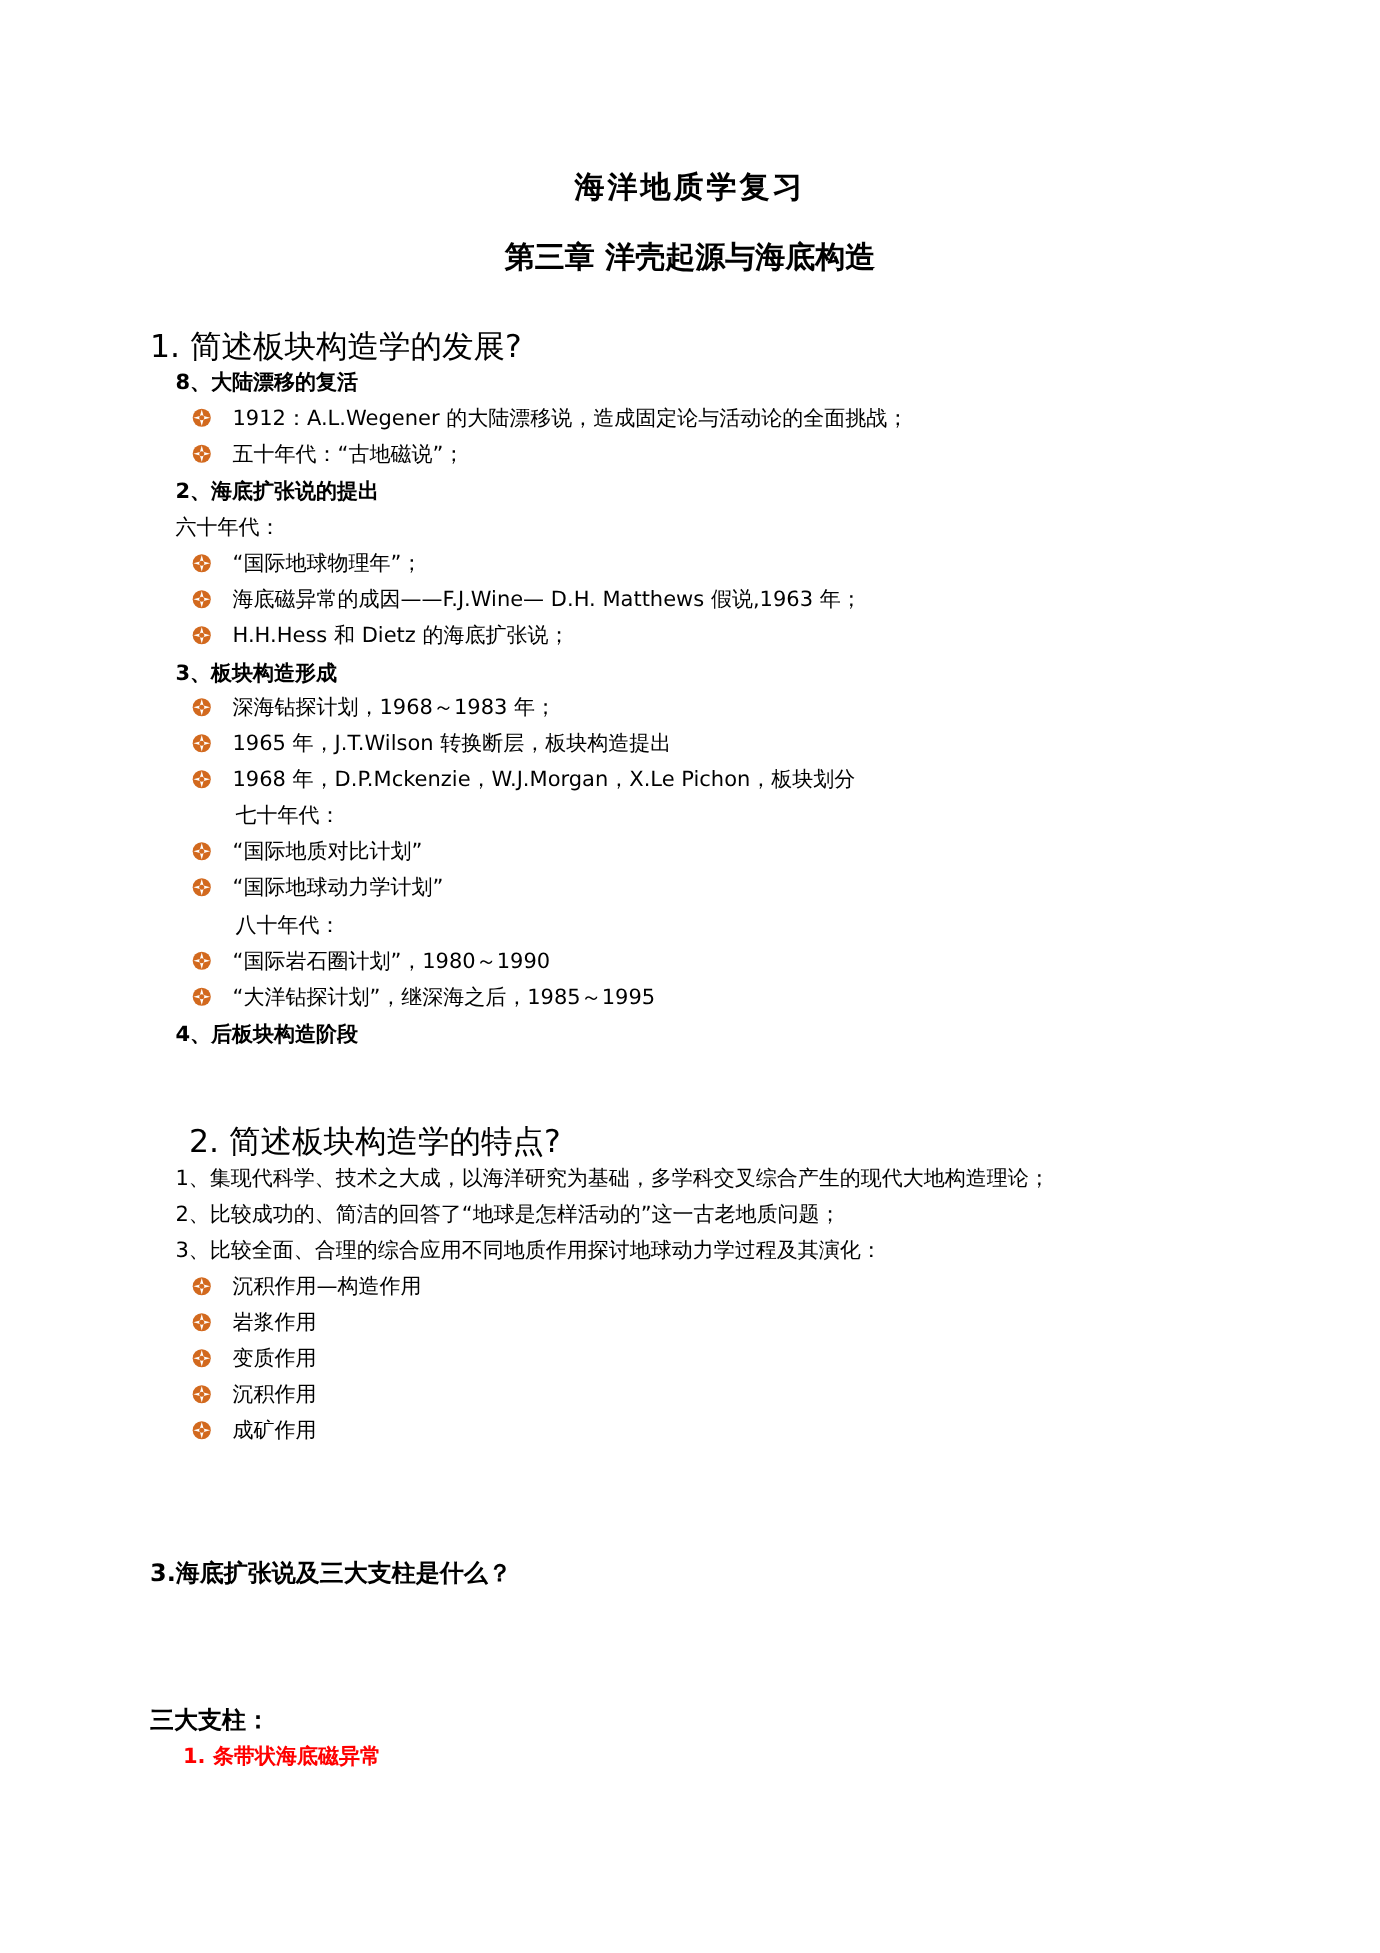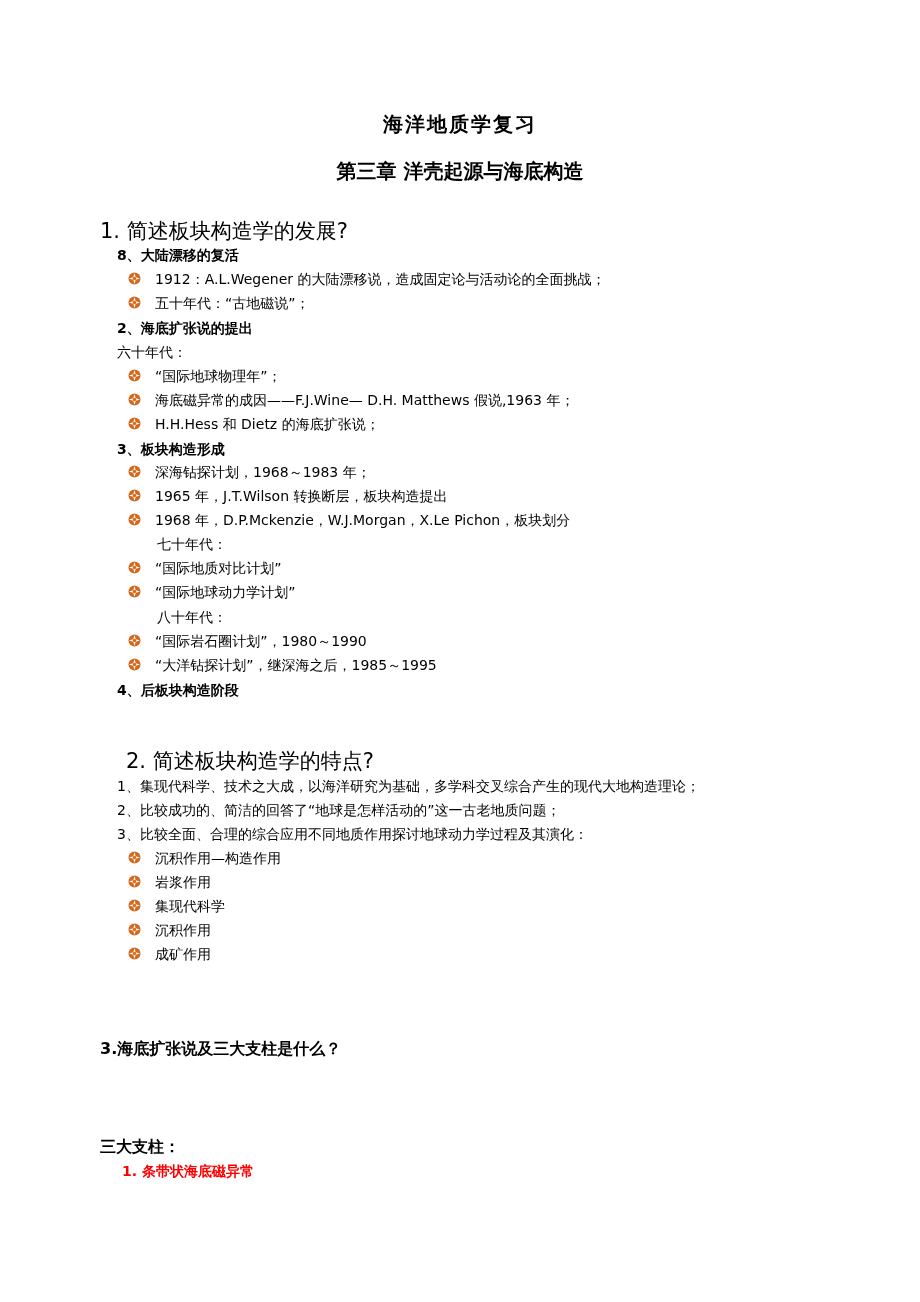--- a/index.html
+++ b/index.html
@@ -162,21 +162,21 @@
         <circle cx="7" cy="7" r="1.8" fill="#d2691e"></circle>
       </svg>
     <span class="tx">岩浆作用</span>
   </div>
   <div class="bul" style="left:128px; top:897px;">
     <svg class="ic" viewBox="0 0 14 14">
         <circle cx="7" cy="7" r="6.5" fill="#d2691e"></circle>
         <path d="M7 1 L8.3 5.7 L13 7 L8.3 8.3 L7 13 L5.7 8.3 L1 7 L5.7 5.7 Z" fill="#fff"></path>
         <circle cx="7" cy="7" r="1.8" fill="#d2691e"></circle>
       </svg>
-    <span class="tx">集现代科学</span>
+    <span class="tx">变质作用</span>
   </div>
   <div class="bul" style="left:128px; top:921px;">
     <svg class="ic" viewBox="0 0 14 14">
         <circle cx="7" cy="7" r="6.5" fill="#d2691e"></circle>
         <path d="M7 1 L8.3 5.7 L13 7 L8.3 8.3 L7 13 L5.7 8.3 L1 7 L5.7 5.7 Z" fill="#fff"></path>
         <circle cx="7" cy="7" r="1.8" fill="#d2691e"></circle>
       </svg>
     <span class="tx">沉积作用</span>
   </div>
   <div class="bul" style="left:128px; top:945px;">

